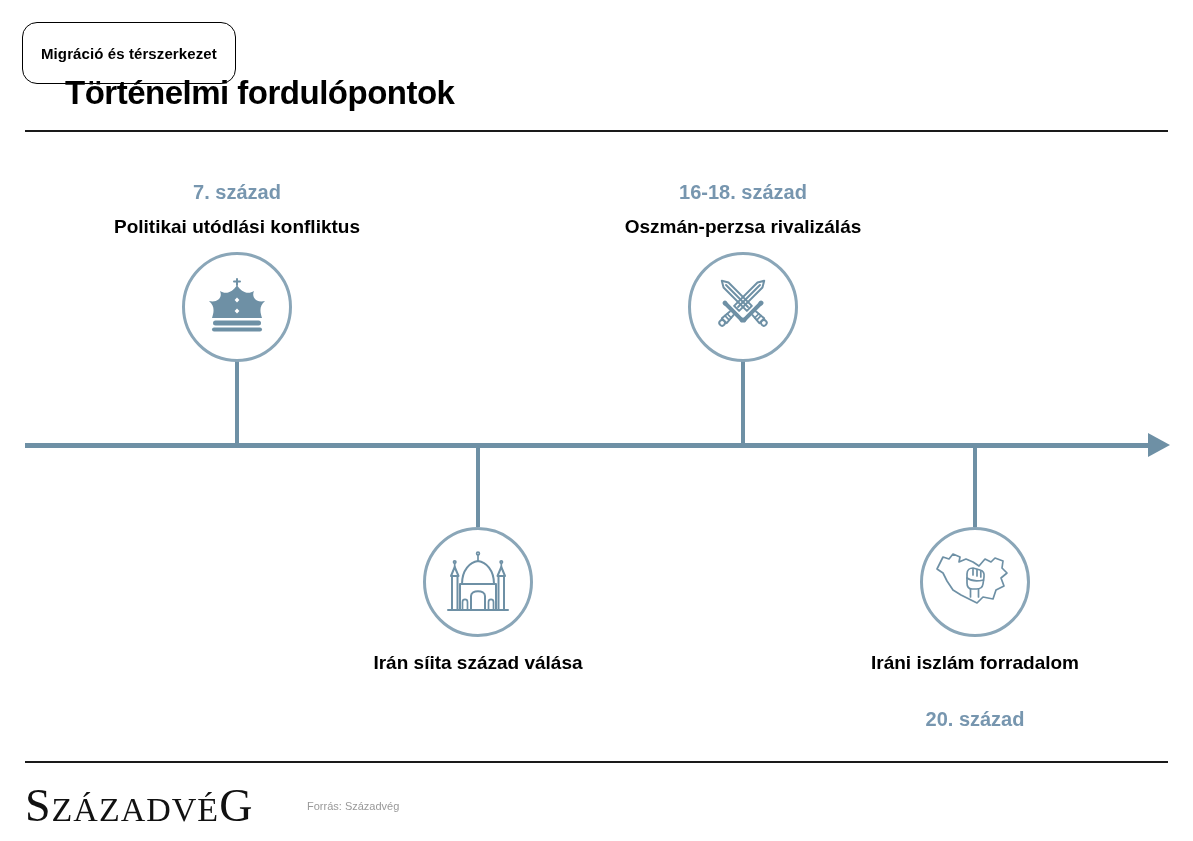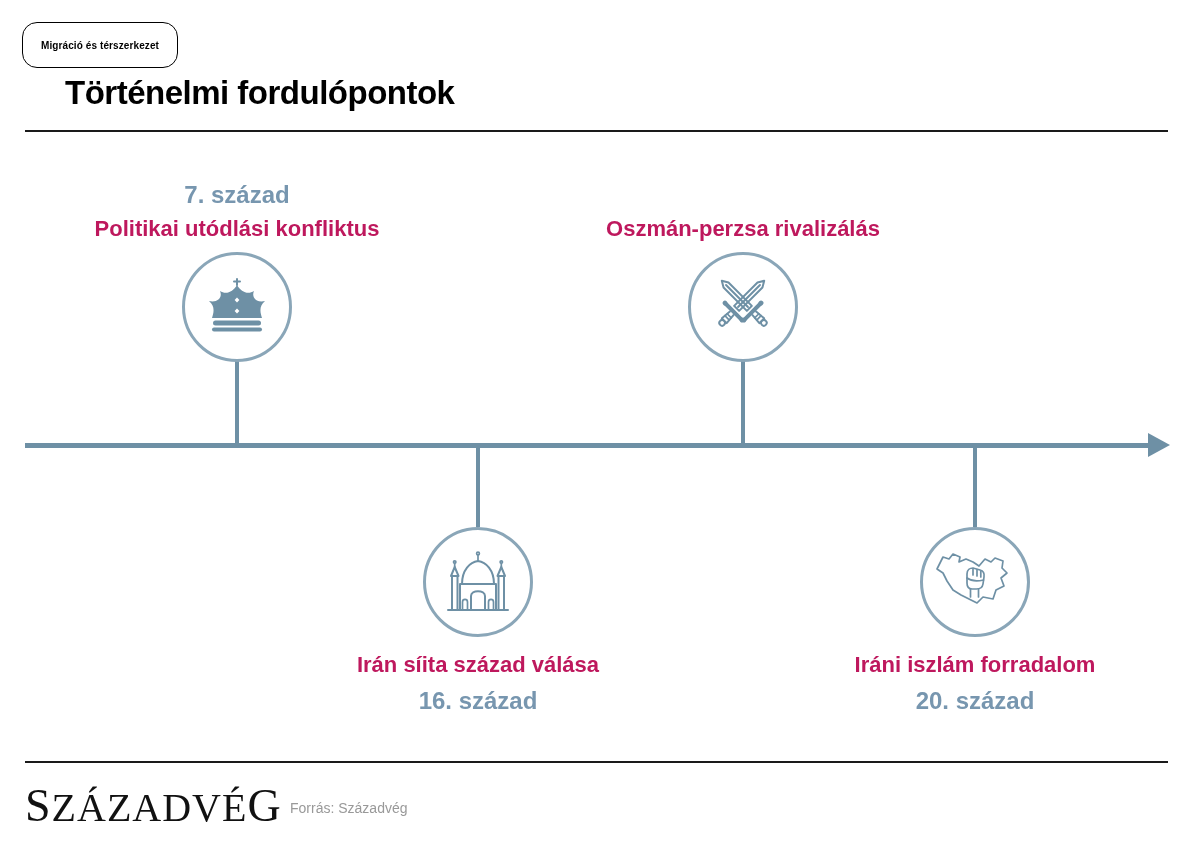--- a/index.html
+++ b/index.html
@@ -8,65 +8,65 @@
     --period-text:#7796AF;
     --rule:#1a1a1a;
     --source-text:#999999;
   }
   html,body{margin:0;padding:0;background:#fff;}
   .stage{
     position:relative;width:1193px;height:841px;background:#ffffff;overflow:hidden;
     font-family:"Liberation Sans","DejaVu Sans",sans-serif;color:#000;
   }
   .badge{
-    position:absolute;left:22px;top:22px;height:28px;padding:8px 18px;
+    position:absolute;left:22px;top:22px;height:28px;padding:16px 18px;
     border:1.5px solid #000;border-radius:15px;
     display:flex;align-items:center;justify-content:center;
-    font-size:10px;font-weight:bold;letter-spacing:.1px;white-space:nowrap;
+    font-size:15px;font-weight:bold;letter-spacing:.1px;white-space:nowrap;
   }
   .page-title{
     position:absolute;left:25px;top:74px;
     font-size:33px;font-weight:bold;letter-spacing:-.5px;margin-left:40px;
   }
   .rule{position:absolute;left:25px;width:1143px;height:1.5px;background:var(--rule);}
   .rule.top{top:130px;}
   .rule.bottom{top:761px;}
 
   .tl-line{position:absolute;left:25px;top:443px;width:1125px;height:4.5px;background:var(--accent);}
   .tl-arrow{
     position:absolute;left:1148px;top:433px;width:0;height:0;
     border-left:22px solid var(--accent);
     border-top:12px solid transparent;border-bottom:12px solid transparent;
   }
   .connector{position:absolute;width:4px;background:var(--accent);}
 
   .event-label{position:absolute;width:320px;text-align:center;white-space:nowrap;}
-  .period{font-size:24px;font-weight:bold;color:var(--period-text);}
-  .event-title{font-size:22px;font-weight:bold;color:#be185d;}
+  .period{font-size:20px;font-weight:bold;color:var(--period-text);}
+  .event-title{font-size:19px;font-weight:bold;color:#000000;}
 
   .icon-circle{
     position:absolute;width:104px;height:104px;border-radius:50%;
     border:3px solid var(--circle-stroke);background:#fff;
     display:flex;align-items:center;justify-content:center;box-sizing:content-box;
   }
   .icon{display:block;}
   .st{stroke:var(--accent);fill:none;stroke-width:2;stroke-linecap:round;stroke-linejoin:round;}
   .thin{stroke-width:1.7;}
   .fl{fill:var(--accent);stroke:none;}
   .wh{fill:#fff;stroke:none;}
 
   .logo{
     position:absolute;left:25px;top:779px;
     font-family:"Liberation Serif","DejaVu Serif",serif;letter-spacing:1px;color:#111;
   }
   .logo-big{font-size:46px;}
-  .logo-small{font-size:40px;}
+  .logo-small{font-size:34px;}
   .source{
-    position:absolute;left:290px;top:800px;
-    font-size:14px;color:var(--source-text);
+    position:absolute;left:307px;top:800px;
+    font-size:11px;color:var(--source-text);
   }
 </style>
 </head>
 <body>
 
 <div class="stage">
 
   <div class="badge">
     <span>Migráció és térszerkezet</span>
   </div>
@@ -85,20 +85,21 @@
     <svg class="icon" width="76" height="60" viewBox="0 0 76 60">
       <path class="st" d="M38 2 v6 M35 4.5 h6"></path>
       <path class="fl" d="M38 8 C34 15 27 18 21 14 C24 21 18 26 10 24 C16 29 15 35 13 41 L63 41 C61 35 60 29 66 24 C58 26 52 21 55 14 C49 18 42 15 38 8 Z"></path>
       <rect class="wh" x="36.3" y="21.3" width="3.4" height="3.4" transform="rotate(45 38 23)"></rect>
       <rect class="wh" x="36.3" y="32.3" width="3.4" height="3.4" transform="rotate(45 38 34)"></rect>
       <rect class="fl" x="14" y="43.5" width="48" height="5" rx="2.5"></rect>
       <rect class="fl" x="13" y="50.5" width="50" height="4" rx="2"></rect>
     </svg>
   </div>
 
+  <div class="event-label period" style="left:583px;top:181px;">16-18. század</div>
   <div class="event-label event-title" style="left:583px;top:216px;">Oszmán-perzsa rivalizálás</div>
   <div class="connector" style="left:741px;top:360px;height:84px;"></div>
   <div class="icon-circle" style="left:688px;top:252px;">
     <svg class="icon" width="76" height="76" viewBox="0 0 76 76">
       <g transform="rotate(45 38 33)">
         <path class="st" d="M38 3 L41.5 9 L41.5 42 L34.5 42 L34.5 9 Z"></path>
         <path class="st" d="M38 9 V40"></path>
         <path class="st" style="stroke-width:4" d="M27 46.5 H49"></path>
         <circle class="fl" cx="26" cy="46.5" r="2.4"></circle>
         <circle class="fl" cx="50" cy="46.5" r="2.4"></circle>
@@ -134,34 +135,33 @@
       <rect class="st" x="58.5" y="32" width="5.5" height="34"></rect>
       <path class="st" d="M57.5 32 L61.3 23 L65 32"></path>
       <path class="st thin" d="M61.3 23 V19.5"></path>
       <circle class="st thin" cx="61.3" cy="18" r="1.2"></circle>
       <path class="st" d="M31 66 V52 C31 45.5 45 45.5 45 52 V66"></path>
       <path class="st thin" d="M22.5 66 V58 C22.5 54.5 27.5 54.5 27.5 58 V66"></path>
       <path class="st thin" d="M48.5 66 V58 C48.5 54.5 53.5 54.5 53.5 58 V66"></path>
     </svg>
   </div>
   <div class="event-label event-title" style="left:318px;top:652px;">Irán síita század válása</div>
-  <div class="event-label period" style="left:318px;top:687px;">16. század</div>
 
   <div class="connector" style="left:973px;top:447px;height:80px;"></div>
   <div class="icon-circle" style="left:920px;top:527px;">
     <svg class="icon" width="84" height="76" viewBox="0 0 84 76">
       <path class="st thin" d="M6 21 L10 13 L16 15 L20 10 L27 13 L26 18 L33 15 L40 18 L46 22 L52 15 L58 18 L62 14 L70 17 L69 24 L74 29 L68 34 L71 42 L63 46 L60 55 L50 53 L44 59 L36 55 L28 51 L20 46 L14 37 L10 29 L4 25 Z"></path>
       <path class="st thin" d="M34 30 C34 26 37 24 40 24 L47 26 C50.5 27 51.5 30 51 33 L50 40 C49.5 43.5 46.5 45 43.5 45 L39 45 C35.5 45 34 42.5 34 39 Z"></path>
       <path class="st thin" d="M40 24.5 V31 M44 25.5 V32 M47.8 27 V33"></path>
       <path class="st thin" d="M34 34 C38 37 44 37.5 50.5 36"></path>
       <path class="st thin" d="M37.5 45 V53 M45.5 45 V53"></path>
     </svg>
   </div>
   <div class="event-label event-title" style="left:815px;top:652px;">Iráni iszlám forradalom</div>
-  <div class="event-label period" style="left:815px;top:687px;">20. század</div>
+  <div class="event-label period" style="left:815px;top:708px;">20. század</div>
 
   <div class="rule bottom"></div>
 
   <div class="logo">
     <span class="logo-big">S</span><span class="logo-small">ZÁZADVÉ</span><span class="logo-big">G</span>
   </div>
 
   <div class="source">Forrás: Századvég</div>
 
 </div>

